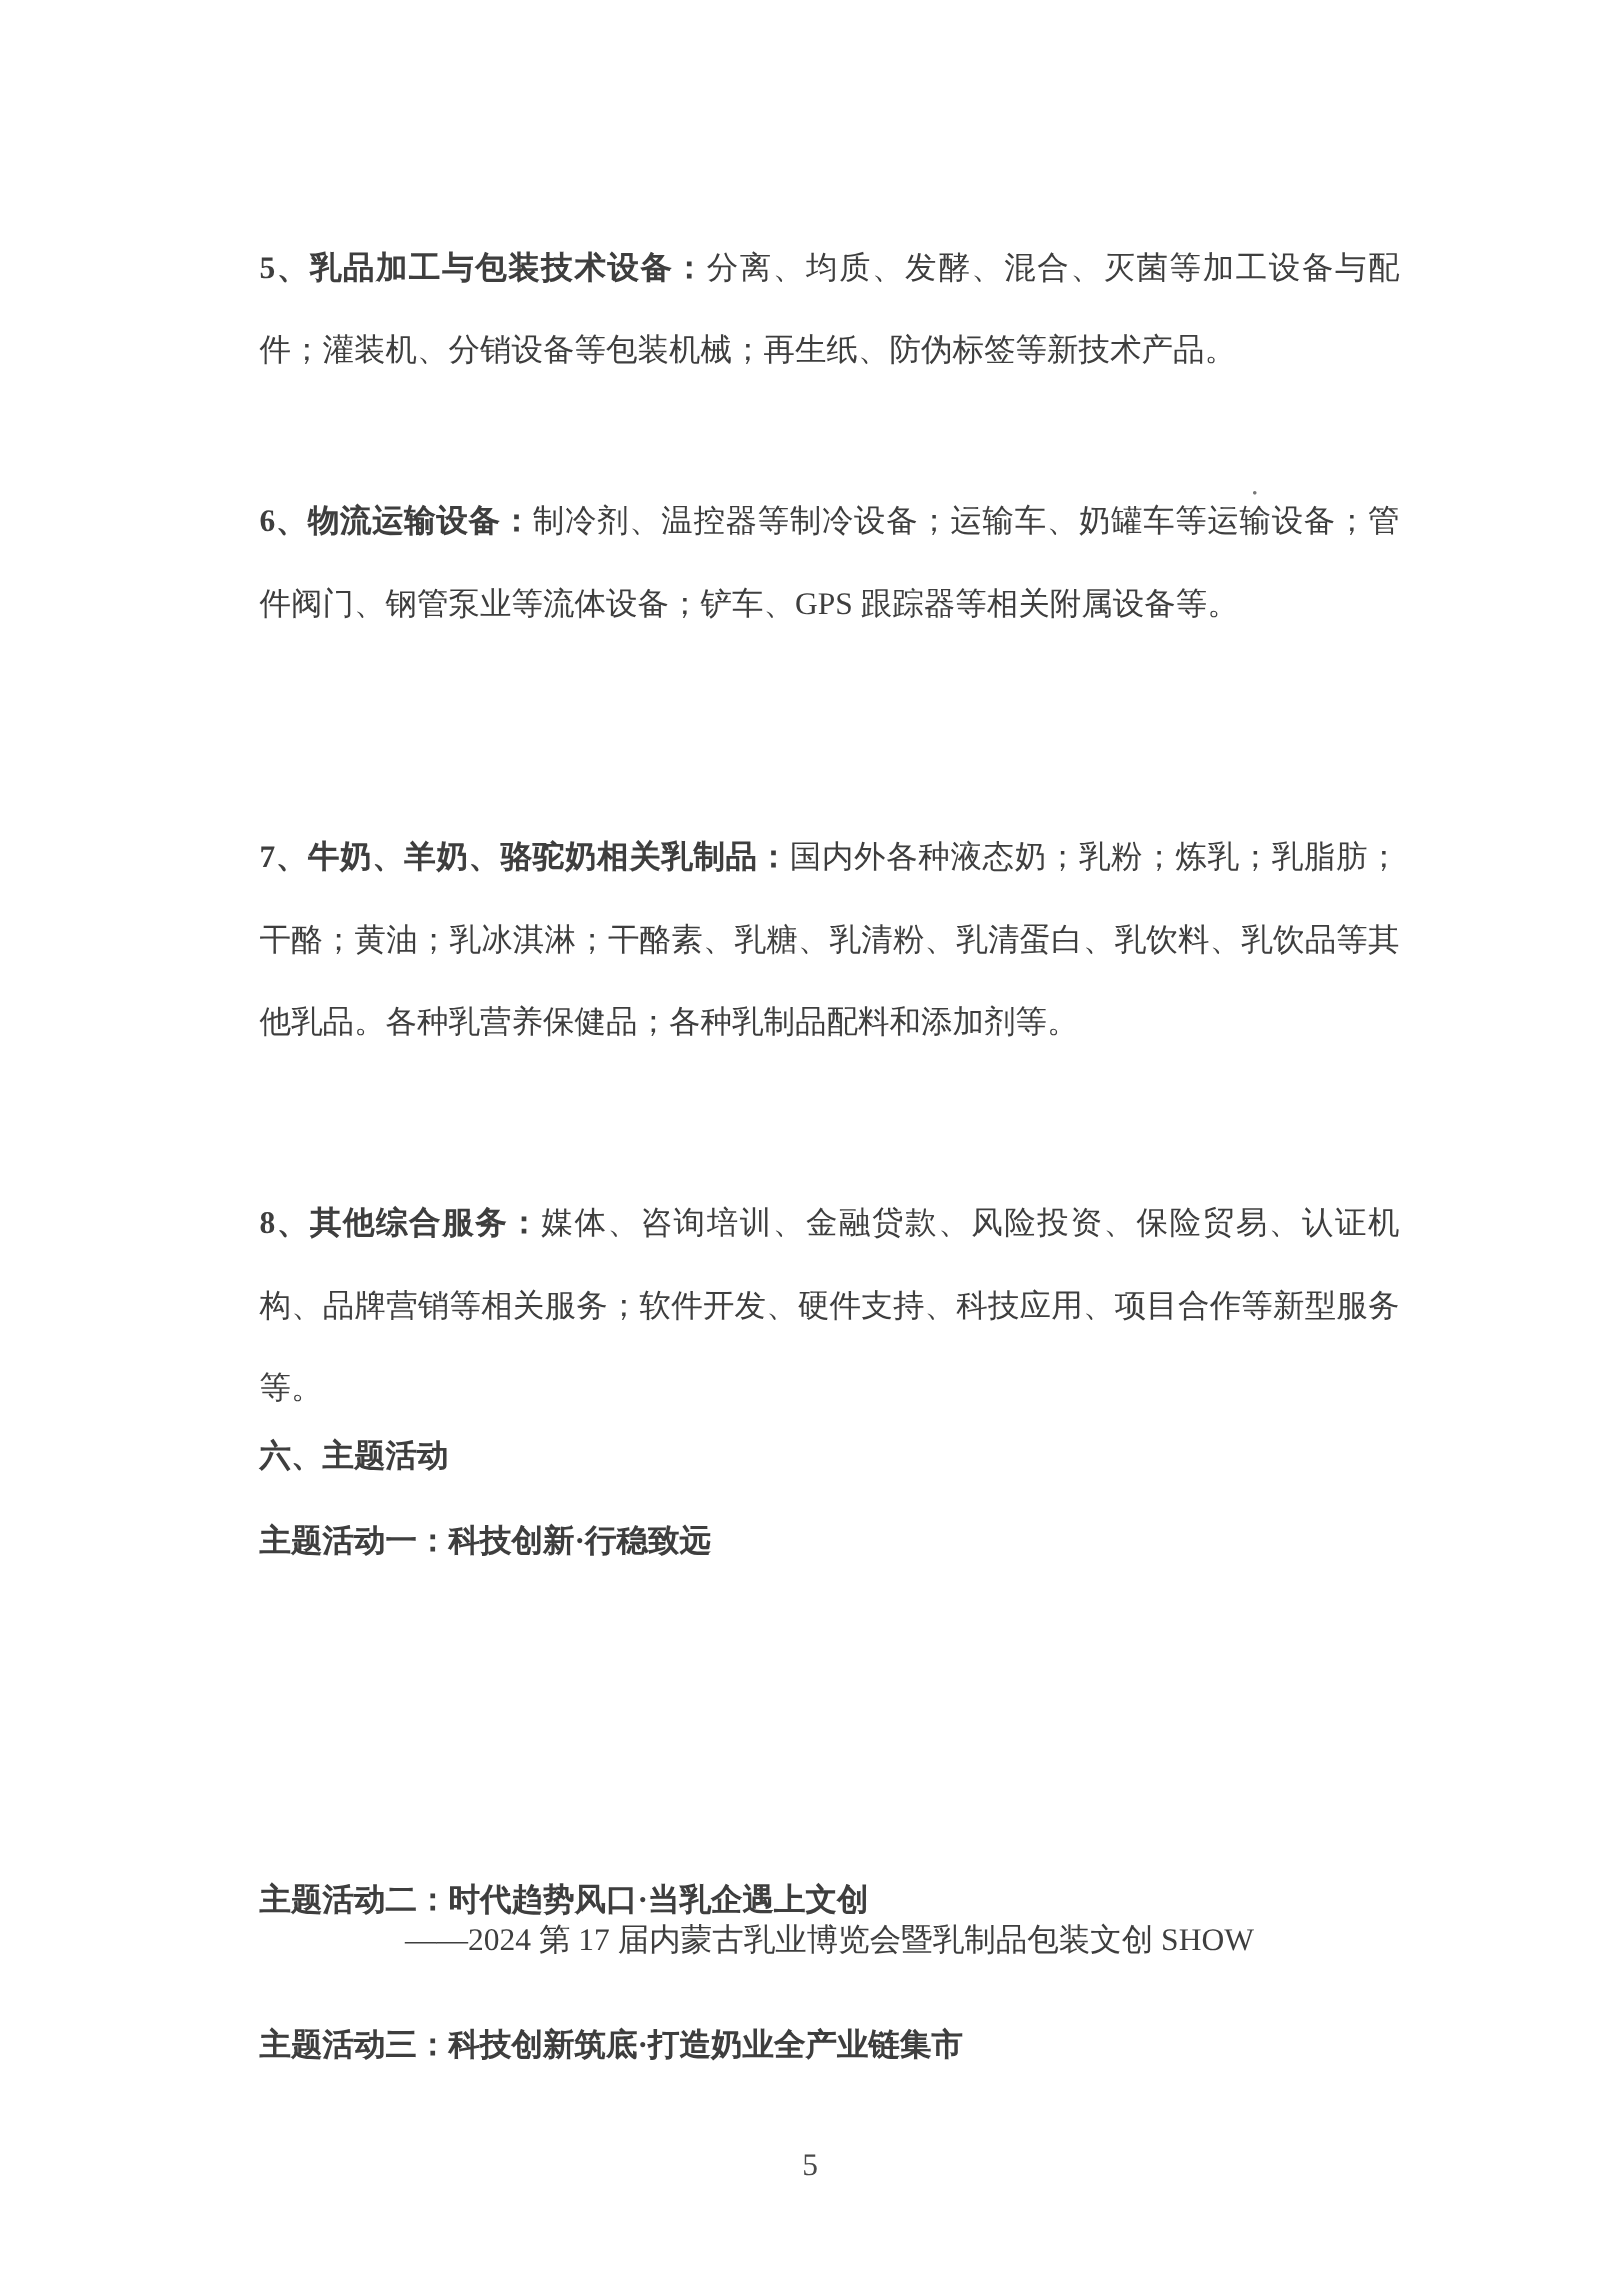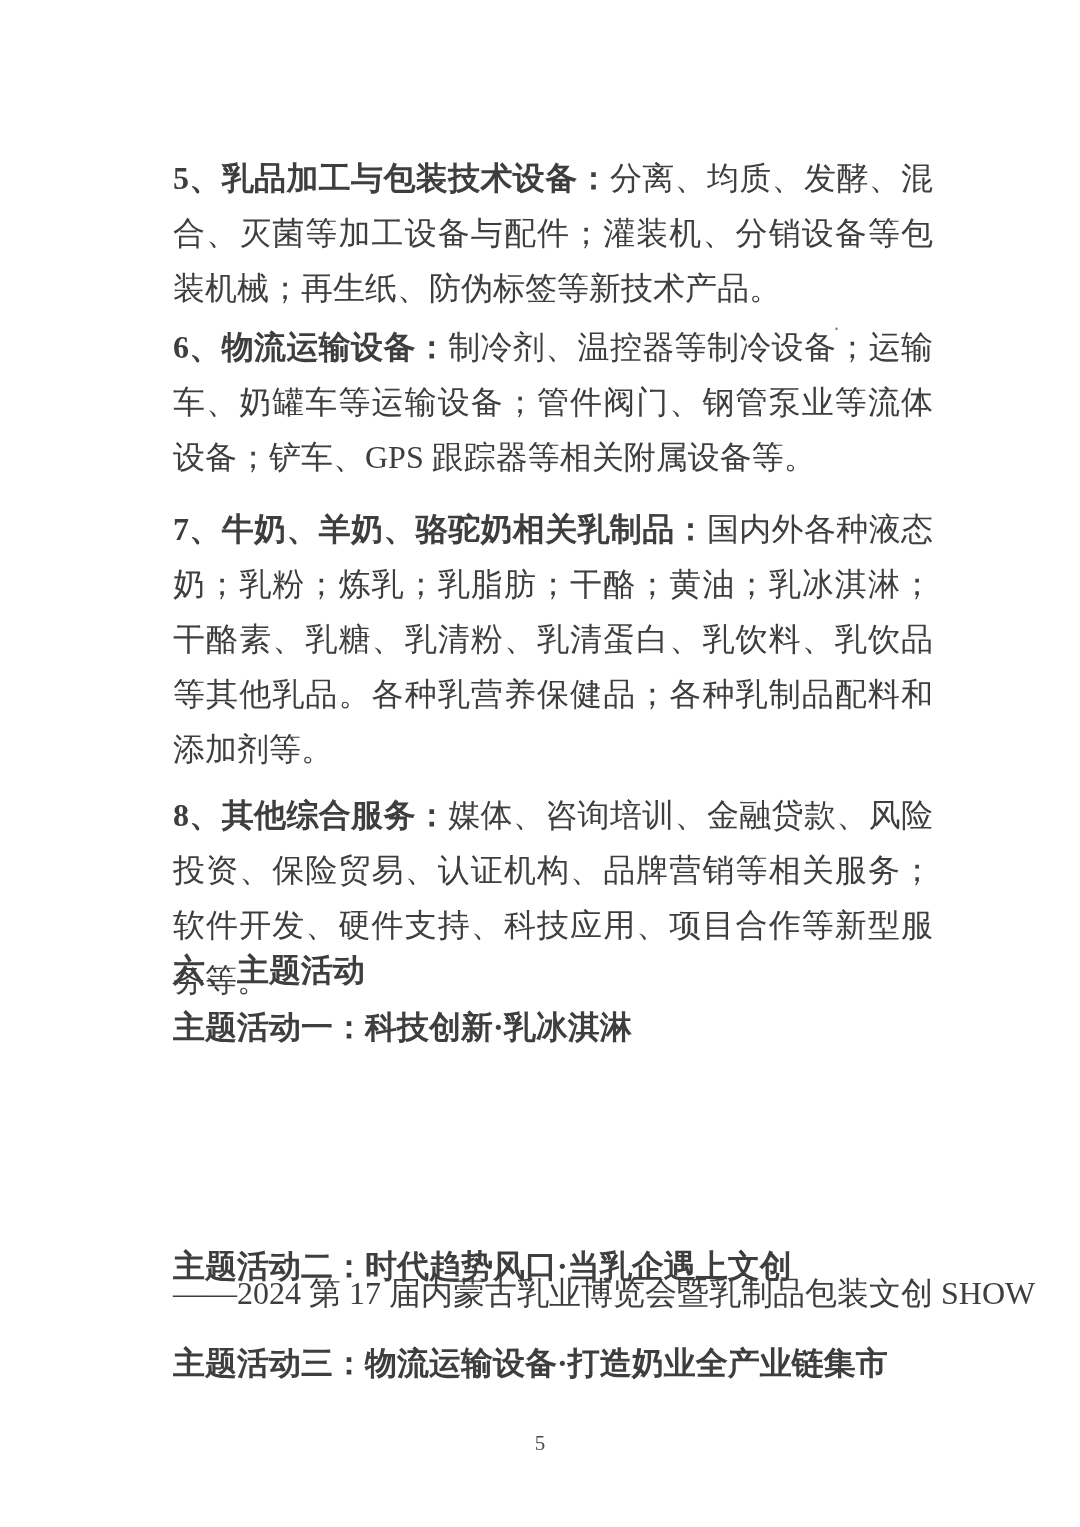--- a/index.html
+++ b/index.html
@@ -13,21 +13,21 @@
     height: 1527px;
     background: #ffffff;
     overflow: hidden;
     font-family: "Liberation Serif", "DejaVu Serif", serif;
     color: #3e3e3e;
   }
   .block {
     position: absolute;
     left: 173px;
     width: 760px;
-    font-size: 32px;
+    font-size: 21px;
     line-height: 55px;
     letter-spacing: 0;
     margin: 0;
   }
   .body-para {
     text-align: justify;
     text-justify: inter-character;
     text-align-last: left;
   }
   .lead {
@@ -39,21 +39,21 @@
   .subtitle {
     font-weight: 400;
   }
   .nowrap {
     white-space: nowrap;
     text-align: center;
   }
   
   .pos-p5   { top: 151px; }
   .pos-p6   { top: 320px; }
-  .pos-p7   { top: 502px; }
+  .pos-p7   { top: 544px; }
   .pos-p8   { top: 788px; }
   .pos-sec  { top: 943px; }
   .pos-a1t  { top: 1000px; }
   .pos-a1s  { top: 1055px; }
   .pos-a2t  { top: 1239px; }
   .pos-a2s  { top: 1266px; }
   .pos-a3t  { top: 1336px; }
   .page-number {
     position: absolute;
     top: 1428px;
@@ -80,26 +80,26 @@
   <p class="block body-para pos-p5"><span class="lead">5、乳品加工与包装技术设备：</span><span>分离、均质、发酵、混合、灭菌等加工设备与配件；灌装机、分销设备等包装机械；再生纸、防伪标签等新技术产品。</span></p>
 
   <p class="block body-para pos-p6"><span class="lead">6、物流运输设备：</span><span>制冷剂、温控器等制冷设备；运输车、奶罐车等运输设备；管件阀门、钢管泵业等流体设备；铲车、GPS 跟踪器等相关附属设备等。</span></p>
 
   <p class="block body-para pos-p7"><span class="lead">7、牛奶、羊奶、骆驼奶相关乳制品：</span><span>国内外各种液态奶；乳粉；炼乳；乳脂肪；干酪；黄油；乳冰淇淋；干酪素、乳糖、乳清粉、乳清蛋白、乳饮料、乳饮品等其他乳品。各种乳营养保健品；各种乳制品配料和添加剂等。</span></p>
 
   <p class="block body-para pos-p8"><span class="lead">8、其他综合服务：</span><span>媒体、咨询培训、金融贷款、风险投资、保险贸易、认证机构、品牌营销等相关服务；软件开发、硬件支持、科技应用、项目合作等新型服务等。</span></p>
 
   <p class="block heading pos-sec">六、主题活动</p>
 
-  <p class="block heading pos-a1t">主题活动一：科技创新·乳冰淇淋</p>
+  <p class="block heading pos-a1t">主题活动一：科技创新·行稳致远</p>
 
 
   <p class="block heading pos-a2t">主题活动二：时代趋势风口·当乳企遇上文创</p>
 
   <p class="block subtitle nowrap pos-a2s">——2024 第 17 届内蒙古乳业博览会暨乳制品包装文创 SHOW</p>
 
-  <p class="block heading pos-a3t">主题活动三：物流运输设备·打造奶业全产业链集市</p>
+  <p class="block heading pos-a3t">主题活动三：科技创新筑底·打造奶业全产业链集市</p>
 
   <div class="page-number">5</div>
 
   <span class="stray-mark">.</span>
 
 </div>
 
 </body></html>

